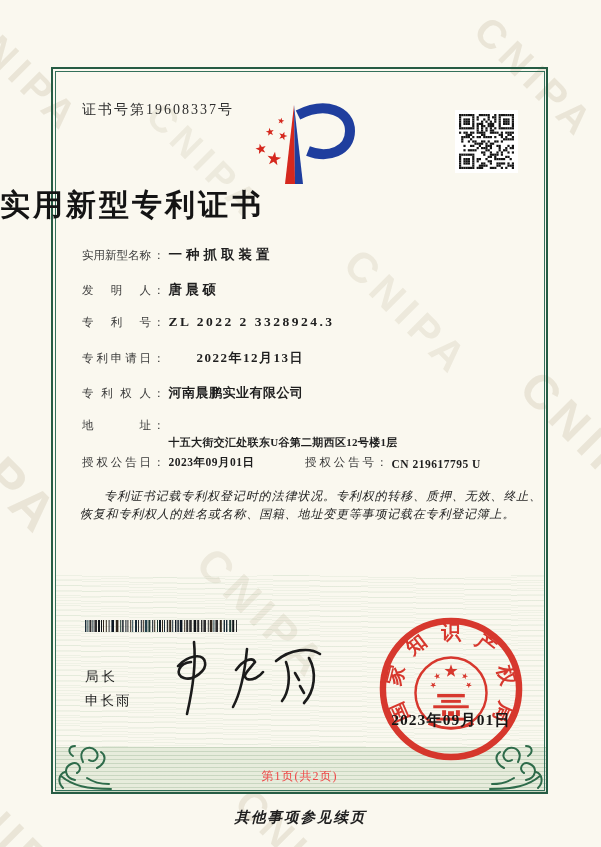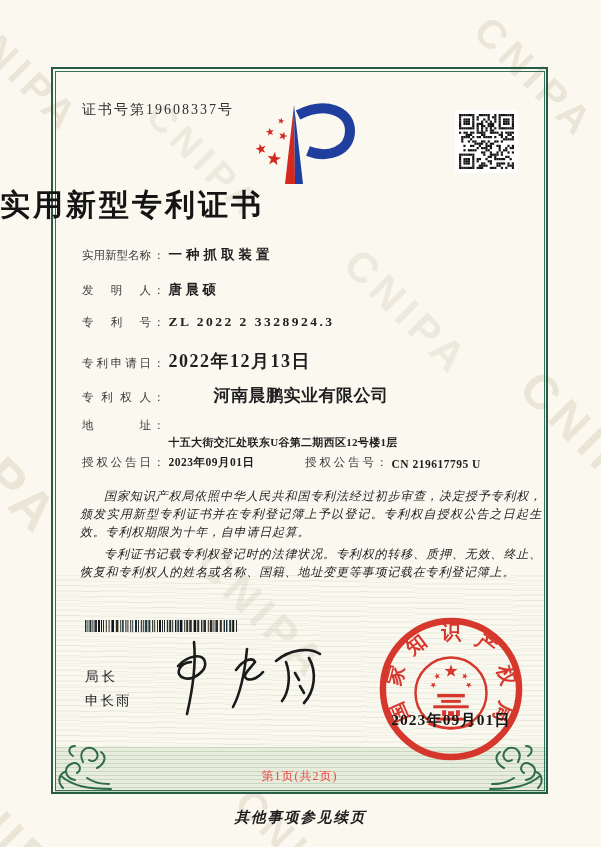--- a/index.html
+++ b/index.html
@@ -49,22 +49,22 @@
     letter-spacing:3px;color:#141414;z-index:2;}
   
   .frow{position:absolute;left:82px;display:flex;align-items:baseline;z-index:2;white-space:nowrap;}
   .flabel{display:inline-block;width:69px;font-size:11.5px;color:#3a3a3a;
     text-align:justify;text-align-last:justify;}
   .fcolon{font-size:11.5px;color:#3a3a3a;margin:0 4px 0 2px;}
   .fvalue{font-weight:bold;color:#1f1f1f;}
   .v-big{font-size:13.5px;letter-spacing:4px;}
   .v-name{font-size:13.5px;letter-spacing:3.5px;}
   .v-num{font-size:13.5px;letter-spacing:2.5px;}
-  .v-date{font-size:18px;letter-spacing:1.5px;}
-  .v-org{font-size:17px;letter-spacing:0.5px;margin-left:45px;}
+  .v-date{font-size:13px;letter-spacing:1.5px;margin-left:28px;}
+  .v-org{font-size:13px;letter-spacing:0.5px;}
   .v-addr{font-size:11px;letter-spacing:0.3px;font-weight:600;line-height:17px;white-space:normal;width:300px;}
   .v-sm{font-size:11.5px;letter-spacing:0.5px;}
   .grp2{position:absolute;left:223px;top:0;display:flex;align-items:flex-end;white-space:nowrap;}
   
   .paras{left:80px;top:487px;width:462px;z-index:2;font-style:italic;
     font-size:12px;line-height:18.2px;letter-spacing:0.8px;color:#242424;text-align:justify;}
   .paras p{margin:0 0 3px 0;text-indent:2em;}
   
   .barcode{left:85px;top:618px;z-index:2;}
   .director-title{left:85px;top:668px;font-family:Liberation Sans, sans-serif;
@@ -475,21 +475,20 @@
     <span class="fcolon">：</span>
   <span class="fvalue v-sm">2023年09月01日</span>
   <span class="grp2">
     <span class="flabel">授权公告号</span>
       <span class="fcolon">：</span>
     <span class="fvalue v-sm">CN 219617795 U</span>
   </span>
 </div>
 
 <div class="abs paras">
-  <p>国家知识产权局依照中华人民共和国专利法经过初步审查，决定授予专利权，颁发实用新型专利证书并在专利登记簿上予以登记。专利权自授权公告之日起生效。专利权期限为十年，自申请日起算。</p>
   <p>专利证书记载专利权登记时的法律状况。专利权的转移、质押、无效、终止、恢复和专利权人的姓名或名称、国籍、地址变更等事项记载在专利登记簿上。</p>
 </div>
 
 <div class="abs barcode">
   <svg id="barcode-svg" width="156" height="12" viewBox="0 0 156 12">
       <rect x="0.0" y="0" width="1.4" height="12" fill="#1a2c38"></rect>
       <rect x="2.4" y="0" width="1" height="12" fill="#24434c"></rect>
       <rect x="4.4" y="0" width="2" height="12" fill="#2e2e30"></rect>
       <rect x="7.4" y="0" width="1" height="12" fill="#1a2c38"></rect>
       <rect x="9.4" y="0" width="2.6" height="12" fill="#2e2e30"></rect>

